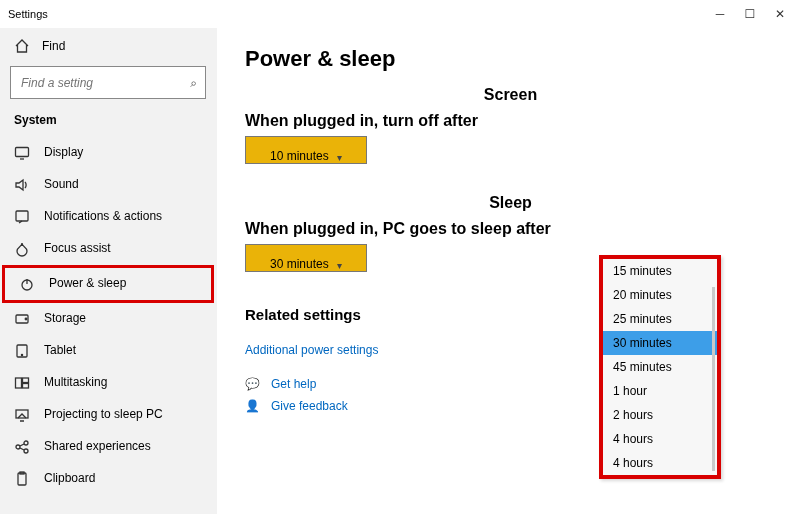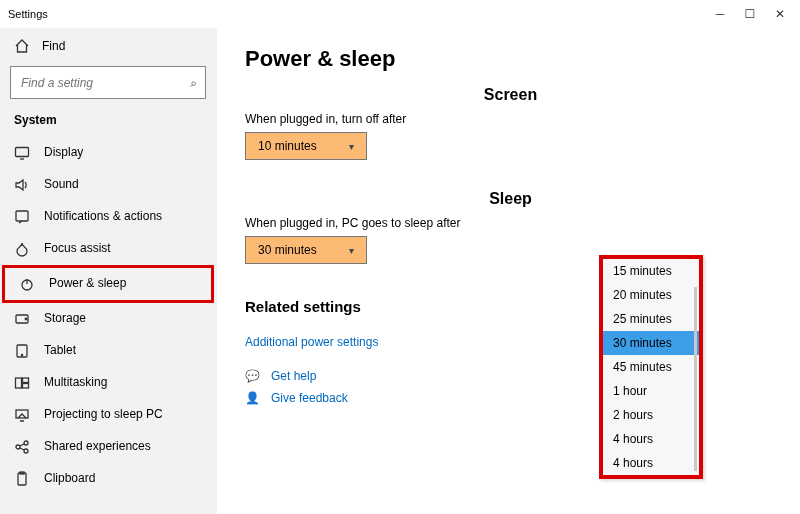--- a/index.html
+++ b/index.html
@@ -16,28 +16,28 @@
   .search input { border:0; outline:0; flex:1; font-size:12px; font-style:italic; background:transparent; color:#666;}
   .group-title { font-weight:600; font-size:12px; padding:6px 14px 10px 14px; }
   .nav-item { display:flex; align-items:flex-start; gap:14px; padding:8px 14px; font-size:12px; position:relative;}
   .nav-item.selected::before { content:""; position:absolute; left:0; top:4px; bottom:4px; width:3px; background:#0078d7; display:none;}
   .nav-icon { width:16px; height:16px; display:flex; align-items:center; justify-content:center; color:#333;}
   .nav-icon svg { width:16px; height:16px; stroke:#333; fill:none; stroke-width:1.3; }
   .highlight-box { border:3px solid #d80000; }
   .main { flex:1; padding:16px 24px 0 28px; position:relative; overflow:hidden;}
   h1 { font-size:22px; font-weight:600; margin:2px 0 14px 0;}
   h2 { font-size:16px; font-weight:700; margin:14px 0 8px 0;text-align:center;}
-  .label { font-size:12px; margin:4px 0 6px 0; }
-  .combo { display:flex; align-items:center; justify-content:space-between; border:1px solid #777; width:122px; height:28px; padding:0 12px; font-size:12px; background:#fdba74;}
+  .label { font-size:16px; margin:4px 0 6px 0;font-weight:bold; }
+  .combo { display:flex; align-items:flex-end; justify-content:space-between; border:1px solid #777; width:122px; height:28px; padding:0 24px; font-size:12px; background:#eab308;}
   .chev { font-size:10px; color:#444;}
   .section-title { font-size:15px; font-weight:600; margin:34px 0 8px 0;}
   .link { color:#0067c0; font-size:12px; margin:20px 0; display:block; cursor:pointer;}
   .help-row { display:flex; align-items:center; gap:10px; margin-top:14px; font-size:12px;}
   .help-row .ic { width:16px; text-align:center; color:#555;}
-  .dropdown-wrap { position:absolute; left:382px; top:227px; border:4px solid #d80000; padding:0; width:104px; box-shadow: 2px 2px 3px rgba(0,0,0,0.15); background:#f7f7f7;}
+  .dropdown-wrap { position:absolute; left:382px; top:227px; border:4px solid #d80000; padding:0; width:122px; box-shadow: 2px 2px 3px rgba(0,0,0,0.15); background:#f7f7f7;}
   .dropdown-item { font-size:12px; padding:5px 10px; background:#f7f7f7; }
   .dropdown-item.sel { background:#3d9ee8; color:#000; }
   .scrollbar-hint { position:absolute; right:2px; top:28px; bottom:4px; width:3px; background:#c9c9c9; }
 </style>
 </head>
 <body>
 
 <div class="titlebar">
   <span class="title">Settings</span>
   <div class="win-controls">

